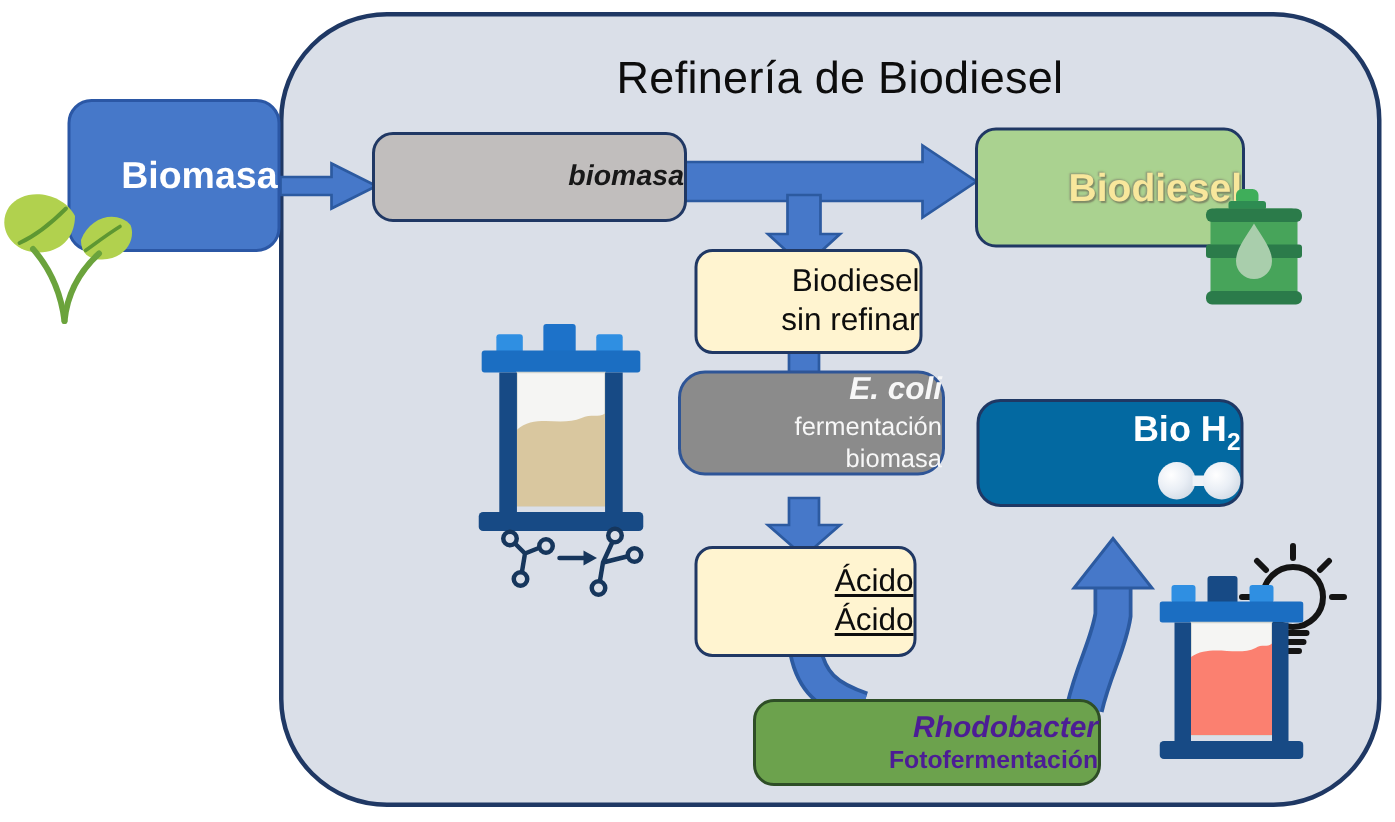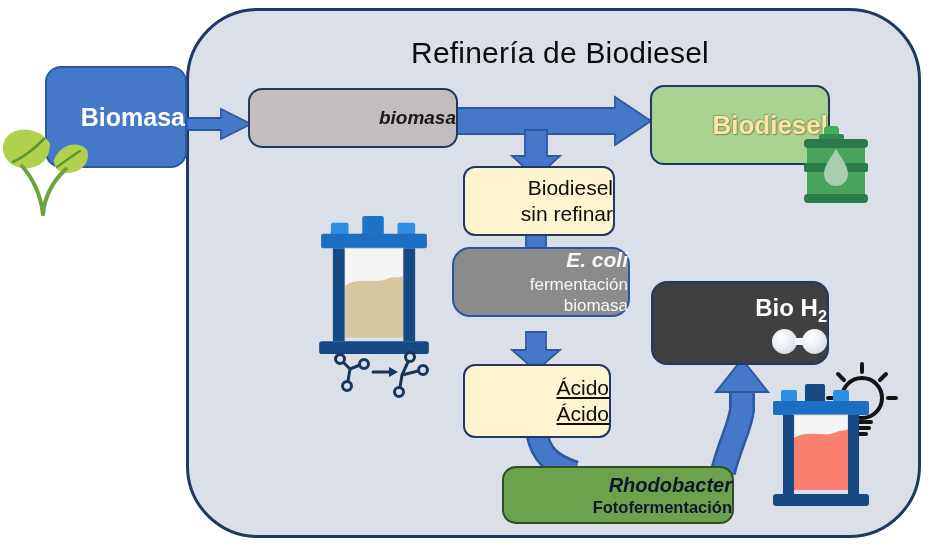--- a/index.html
+++ b/index.html
@@ -28,33 +28,33 @@
            border:2.5px solid #203864;border-radius:14px;color:#F8E79C;
            font-size:26px;font-weight:700;
            text-shadow:1px 1px 1px #7e8a66, -1px -1px 1px #93a07c, 0 0 2px #86936d;}
   .glicerol{left:463px;top:166px;width:152px;height:70px;background:#FFF4D0;
            border:2.5px solid #203864;border-radius:12px;color:#0d0d0d;
            font-size:21px;line-height:1.25;}
   .ecoli{left:452px;top:247px;width:178px;height:70px;background:#8B8B8B;
            border:2.5px solid #2E5597;border-radius:18px;color:#F7F7F7;line-height:1.28;}
   .ecoli .organism{font-size:21px;font-weight:700;font-style:italic;}
   .ecoli .process{font-size:17px;}
-  .bioh2{left:651px;top:281px;width:178px;height:84px;background:#404040;
+  .bioh2{left:651px;top:266px;width:178px;height:72px;background:#0369a1;
            border:2.5px solid #1F3864;border-radius:16px;color:#ffffff;padding-top:2px;}
   .bioh2 .h2label{font-size:24px;font-weight:700;}
   .bioh2 sub{font-size:0.68em;}
   .molecule-row{display:flex;align-items:center;margin-top:3px;}
   .sphere{width:25px;height:25px;border-radius:50%;
           background:radial-gradient(circle at 35% 35%, #ffffff 0%, #e9eef5 45%, #c3cedb 100%);}
   .bond{width:9px;height:7px;background:#eef2f7;margin:0 -2px;}
   .acido{left:463px;top:364px;width:148px;height:74px;background:#FFF4D0;
            border:2.5px solid #203864;border-radius:12px;color:#0d0d0d;
            font-size:21px;line-height:1.25;text-decoration:underline;}
   .rhodobacter{left:502px;top:466px;width:232px;height:58px;background:#6CA24D;
-           border:2.5px solid #2E4E26;border-radius:14px;color:#0f172a;line-height:1.22;}
+           border:2.5px solid #2E4E26;border-radius:14px;color:#4c1d95;line-height:1.22;}
   .rhodobacter .organism{font-size:20px;font-weight:700;font-style:italic;}
   .rhodobacter .process{font-size:16.5px;font-weight:700;}
 
   .icon{position:absolute;}
   .seedling{left:0;top:124px;width:90px;height:94px;z-index:4;}
   .barrel{left:801px;top:125px;width:70px;height:82px;z-index:4;}
   .reactor-left{left:318px;top:216px;width:112px;height:142px;z-index:3;}
   .molecules{left:331px;top:350px;width:100px;height:52px;z-index:3;}
   .bulb{left:820px;top:360px;width:78px;height:84px;z-index:3;}
   .reactor-right{left:773px;top:384px;width:96px;height:126px;z-index:4;}

